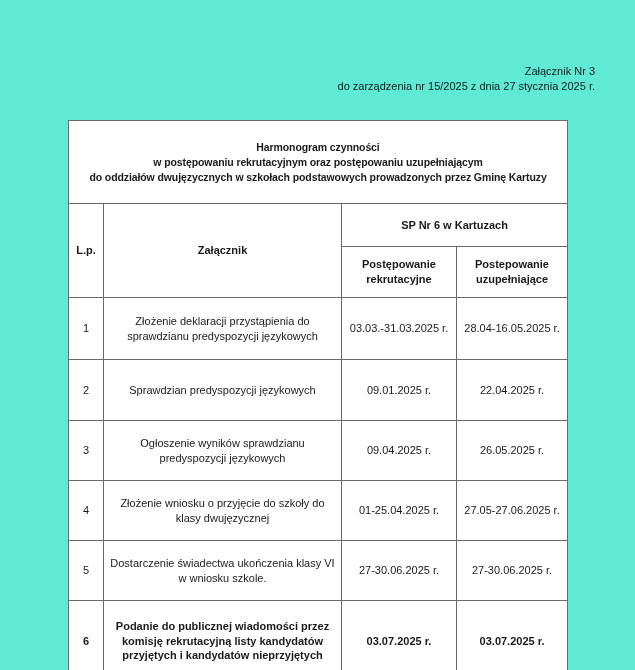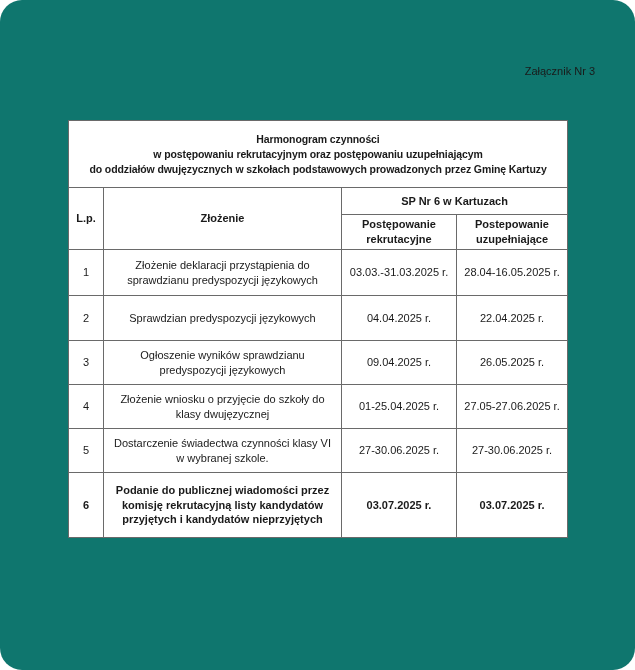--- a/index.html
+++ b/index.html
@@ -1,24 +1,23 @@
 <!DOCTYPE html>
 <html lang="pl"><head>
 <meta charset="utf-8">
 <style>
   html, body { margin: 0; padding: 0; background: #ffffff; }
   .page {
     position: relative;
     width: 635px;
     height: 670px;
-    background: #0f766e;
+    background: #5eead4;
     font-family: "Liberation Sans", sans-serif;
     color: #1a1a1a;
     overflow: hidden;
-    border-radius: 22px;
   }
   .attachment-note {
     position: absolute;
     top: 64px;
     right: 40px;
     text-align: right;
     font-size: 11px;
     line-height: 15px;
     color: #1a1a1a;
   }
@@ -29,21 +28,21 @@
     width: 499px;
     border-collapse: collapse;
     table-layout: fixed;
   }
   table.schedule td {
     border: 1px solid #6a6a6a;
     text-align: center;
     vertical-align: middle;
     font-size: 11px;
     line-height: 1.35;
-    padding: 0 6px;
+    padding: 8px 6px;
     background: #ffffff;
     color: #1a1a1a;
   }
   .col-lp   { width: 35px; }
   .col-act  { width: 238px; }
   .col-rec  { width: 115px; }
   .col-sup  { width: 111px; }
 
   td.title-cell { height: 66px; font-weight: bold; padding: 2px; }
   .title-line { white-space: nowrap; font-size: 10.5px; line-height: 15px; letter-spacing: -0.1px; }
@@ -63,74 +62,75 @@
   td.cell-date { white-space: nowrap; font-size: 10.5px; padding: 2px 1px; }
   td.cell-activity { padding: 2px 8px; }
 </style>
 </head>
 <body>
 
 <div class="page">
 
   <div class="attachment-note">
     <div>Załącznik Nr 3</div>
+    <div>do zarządzenia nr 15/2025 z dnia 27 stycznia 2025 r.</div>
   </div>
 
   <table class="schedule">
     <colgroup>
       <col class="col-lp">
       <col class="col-act">
       <col class="col-rec">
       <col class="col-sup">
     </colgroup>
     <tbody>
       <tr>
         <td colspan="4" class="title-cell">
           <div class="title-line">Harmonogram czynności</div>
           <div class="title-line">w postępowaniu rekrutacyjnym oraz postępowaniu uzupełniającym</div>
           <div class="title-line">do oddziałów dwujęzycznych w szkołach podstawowych prowadzonych przez Gminę Kartuzy</div>
         </td>
       </tr>
       <tr class="head1">
         <td rowspan="2" class="th">L.p.</td>
-        <td rowspan="2" class="th">Złożenie</td>
+        <td rowspan="2" class="th">Załącznik</td>
         <td colspan="2" class="th">SP Nr 6 w Kartuzach</td>
       </tr>
       <tr class="head2">
         <td class="th-sub">Postępowanie rekrutacyjne</td>
         <td class="th-sub">Postepowanie uzupełniające</td>
       </tr>
 
       <tr class="r1">
         <td>1</td>
         <td class="cell-activity">Złożenie deklaracji przystąpienia do sprawdzianu predyspozycji językowych</td>
         <td class="cell-date">03.03.-31.03.2025 r.</td>
         <td class="cell-date">28.04-16.05.2025 r.</td>
       </tr>
       <tr class="r2">
         <td>2</td>
         <td class="cell-activity">Sprawdzian predyspozycji językowych</td>
-        <td class="cell-date">04.04.2025 r.</td>
+        <td class="cell-date">09.01.2025 r.</td>
         <td class="cell-date">22.04.2025 r.</td>
       </tr>
       <tr class="r3">
         <td>3</td>
         <td class="cell-activity">Ogłoszenie wyników sprawdzianu predyspozycji językowych</td>
         <td class="cell-date">09.04.2025 r.</td>
         <td class="cell-date">26.05.2025 r.</td>
       </tr>
       <tr class="r4">
         <td>4</td>
         <td class="cell-activity">Złożenie wniosku o przyjęcie do szkoły do klasy dwujęzycznej</td>
         <td class="cell-date">01-25.04.2025 r.</td>
         <td class="cell-date">27.05-27.06.2025 r.</td>
       </tr>
       <tr class="r5">
         <td>5</td>
-        <td class="cell-activity">Dostarczenie świadectwa czynności klasy VI w wybranej szkole.</td>
+        <td class="cell-activity">Dostarczenie świadectwa ukończenia klasy VI w wniosku szkole.</td>
         <td class="cell-date">27-30.06.2025 r.</td>
         <td class="cell-date">27-30.06.2025 r.</td>
       </tr>
       <tr class="r6">
         <td>6</td>
         <td class="cell-activity">Podanie do publicznej wiadomości przez komisję rekrutacyjną listy kandydatów przyjętych i kandydatów nieprzyjętych</td>
         <td class="cell-date">03.07.2025 r.</td>
         <td class="cell-date">03.07.2025 r.</td>
       </tr>
     </tbody>

